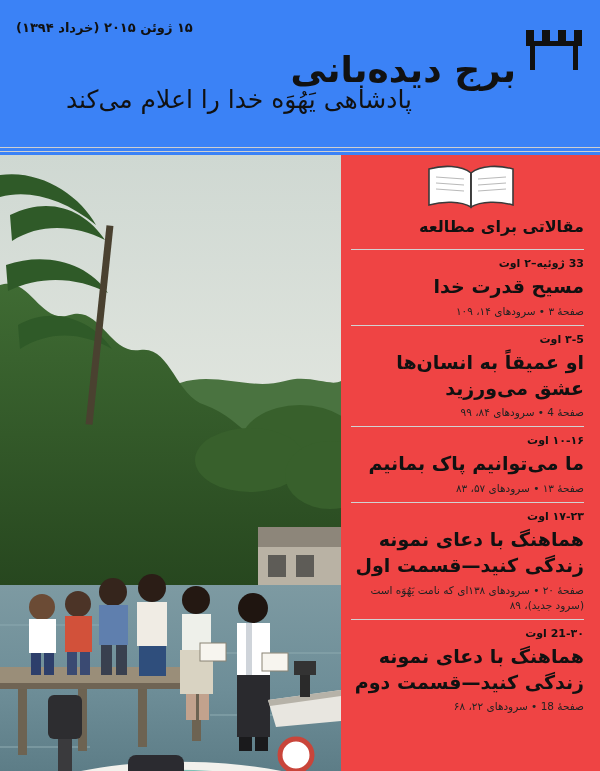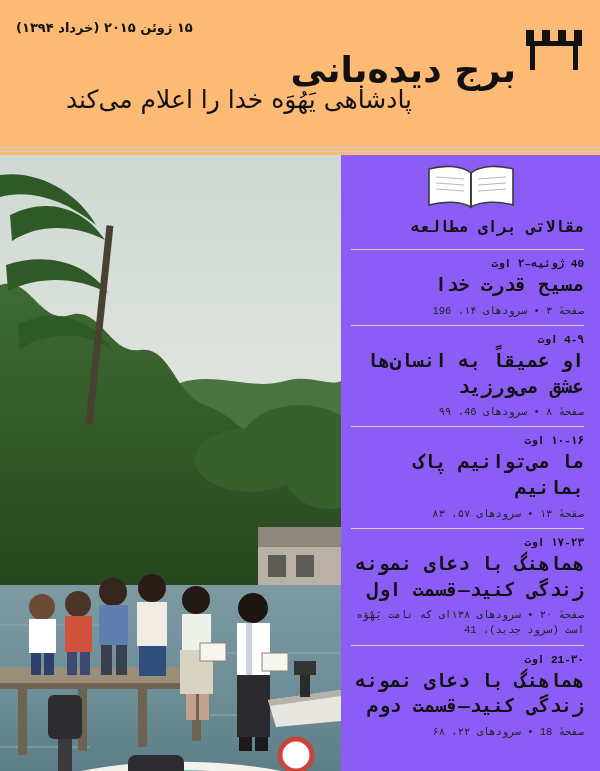--- a/index.html
+++ b/index.html
@@ -15,21 +15,21 @@
     font-family: "DejaVu Sans", "Liberation Sans", sans-serif;
     color: #1a1a1a;
   }
 
   
   .masthead {
     position: absolute;
     top: 0; left: 0;
     width: 600px;
     height: 155px;
-    background: #fdba74;
+    background: #3b82f6;
   }
   .date-line {
     position: absolute;
     top: 20px;
     left: 16px;
     font-size: 13px;
     font-weight: bold;
     letter-spacing: 0.2px;
     color: #111;
     direction: rtl;
@@ -118,25 +118,24 @@
   }
   .photo svg { display: block; }
 
   
   .contents {
     position: absolute;
     top: 155px;
     right: 0;
     width: 259px;
     height: 616px;
-    background: #8b5cf6;
+    background: #ef4444;
     padding: 0 16px 0 10px;
     direction: rtl;
     text-align: right;
-    font-family: Liberation Mono, monospace;
   }
   .book-icon {
     position: absolute;
     top: 8px;
     left: 0; right: 0;
     margin: 0 auto;
     width: 96px;
     height: 48px;
   }
   .contents-title {
@@ -351,44 +350,44 @@
       </g>
     </svg>
   </div>
 
   <div class="contents-title">مقالاتی برای مطالعه</div>
 
   <div class="toc-list">
 
     <div class="divider"></div>
     <div class="toc-item">
-      <div class="toc-dates">40 ژوئیه–۲ اوت</div>
+      <div class="toc-dates">33 ژوئیه–۲ اوت</div>
       <div class="toc-heading">مسیح قدرت خدا</div>
-      <div class="toc-meta">صفحهٔ ۳ • سرودهای ۱۴، 196</div>
-    </div>
-
-    <div class="divider"></div>
-    <div class="toc-item">
-      <div class="toc-dates">4-۹ اوت</div>
+      <div class="toc-meta">صفحهٔ ۳ • سرودهای ۱۴، ۱۰۹</div>
+    </div>
+
+    <div class="divider"></div>
+    <div class="toc-item">
+      <div class="toc-dates">۳-5 اوت</div>
       <div class="toc-heading">او عمیقاً به انسان‌ها عشق می‌ورزید</div>
-      <div class="toc-meta">صفحهٔ ۸ • سرودهای 46، ۹۹</div>
+      <div class="toc-meta">صفحهٔ 4 • سرودهای ۸۴، ۹۹</div>
     </div>
 
     <div class="divider"></div>
     <div class="toc-item">
       <div class="toc-dates">۱۰-۱۶ اوت</div>
       <div class="toc-heading">ما می‌توانیم پاک بمانیم</div>
       <div class="toc-meta">صفحهٔ ۱۳ • سرودهای ۵۷، ۸۳</div>
     </div>
 
     <div class="divider"></div>
     <div class="toc-item">
       <div class="toc-dates">۱۷-۲۳ اوت</div>
       <div class="toc-heading">هماهنگ با دعای نمونه زندگی کنید—قسمت اول</div>
-      <div class="toc-meta">صفحهٔ ۲۰ • سرودهای ۱۳۸ای که نامت یَهُوَه است (سرود جدید)، 41</div>
+      <div class="toc-meta">صفحهٔ ۲۰ • سرودهای ۱۳۸ای که نامت یَهُوَه است (سرود جدید)، ۸۹</div>
     </div>
 
     <div class="divider"></div>
     <div class="toc-item">
       <div class="toc-dates">21-۳۰ اوت</div>
       <div class="toc-heading">هماهنگ با دعای نمونه زندگی کنید—قسمت دوم</div>
       <div class="toc-meta">صفحهٔ 18 • سرودهای ۲۲، ۶۸</div>
     </div>
 
   </div>

